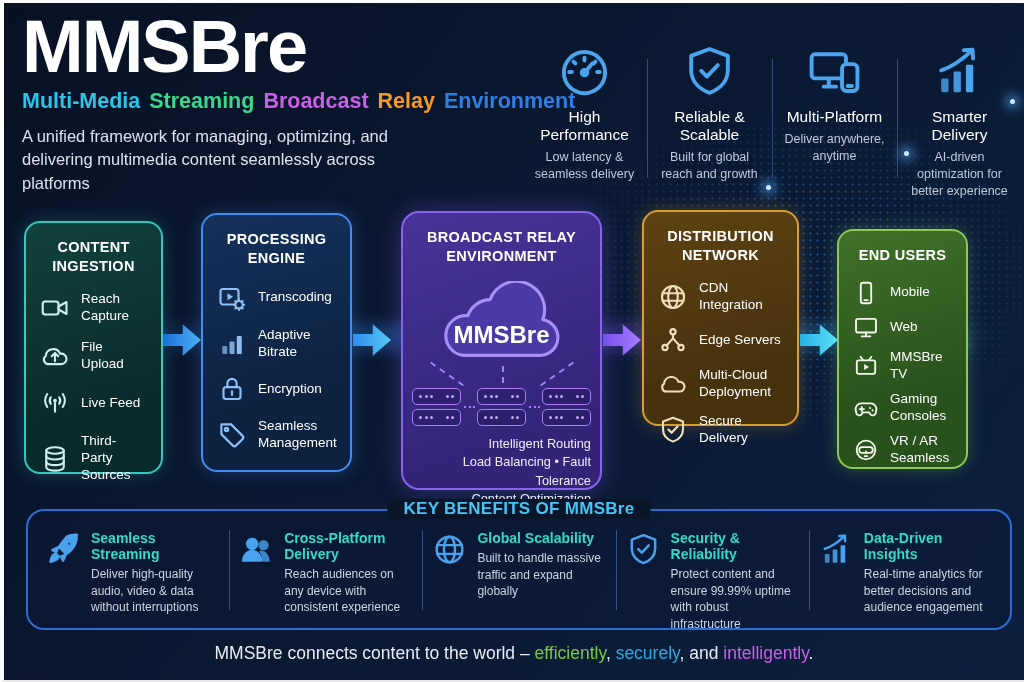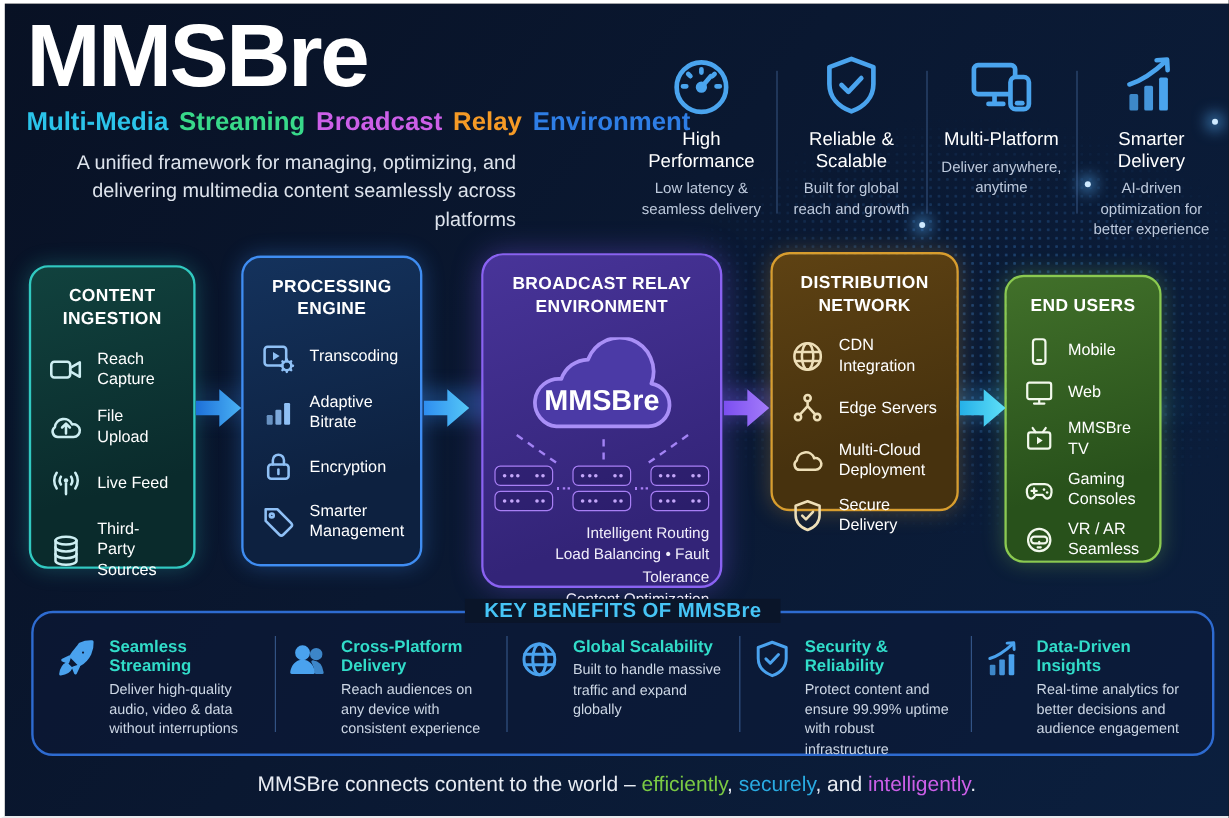--- a/index.html
+++ b/index.html
@@ -20,21 +20,21 @@
   .gd1{left:900px;top:148px}.gd2{left:1006px;top:96px}.gd3{left:874px;top:292px}
   .gd4{left:952px;top:338px}.gd5{left:762px;top:182px}
   .streak{position:absolute;left:0;right:0;top:320px;height:28px;pointer-events:none;
     background:linear-gradient(90deg,transparent 2%,rgba(55,145,255,.28) 38%,rgba(125,85,255,.28) 60%,rgba(55,200,255,.22) 82%,transparent 98%);
     filter:blur(7px);}
   
   .hero{position:absolute;left:18px;top:4px;width:480px;}
   .hero h1{margin:0;font-size:74px;font-weight:bold;letter-spacing:-2px;line-height:1.08;color:#fff;}
   .subtitle{display:flex;font-size:21.5px;font-weight:bold;margin-top:2px;white-space:nowrap;}
   .subtitle span{margin-right:9px;}
-  .desc{margin:11px 0 0;font-size:16.5px;color:#dde3ec;line-height:1.42;width:408px;text-align:right;}
+  .desc{margin:11px 0 0;font-size:16.5px;color:#dde3ec;line-height:1.42;width:408px;}
   
   .features{position:absolute;left:518px;top:34px;width:500px;display:flex;}
   .feature{flex:1;text-align:center;padding:0 6px;position:relative;}
   .feature + .feature::before{content:"";position:absolute;left:0;top:22px;bottom:22px;width:1px;
     background:rgba(110,160,230,.38);}
   .f-icon{display:flex;height:68px;align-items:center;justify-content:center;color:#4aa4ee;}
   .f-icon svg{width:55px;height:55px;}
   .f-title{font-size:15.5px;font-weight:normal;color:#fff;margin-top:3px;}
   .f-desc{font-size:12.5px;color:#bdc9dc;margin-top:5px;line-height:1.35;}
   
@@ -250,21 +250,21 @@
         </span>
       <span class="p-label">Encryption</span>
     </div>
     <div class="p-item">
       <span class="p-icon">
           <svg viewBox="0 0 24 24">
             <path d="M3.5 3.5h7.8l9.2 9.2a1.8 1.8 0 010 2.5l-5.3 5.3a1.8 1.8 0 01-2.5 0L3.5 11.3z"></path>
             <circle cx="7.6" cy="7.6" r="1.3"></circle>
           </svg>
         </span>
-      <span class="p-label">Smarter Management</span>
+      <span class="p-label">Seamless Management</span>
     </div>
   </section>
 
   <section class="pbox box3">
     <h2>BROADCAST RELAY ENVIRONMENT</h2>
     <div class="cloud">
       <svg viewBox="0 0 120 70">
           <path d="M28 62 h64 a15 15 0 0 0 2-29.8 A23 23 0 0 0 50 15.5 A20 20 0 0 0 31.5 29 A16.5 16.5 0 0 0 28 62 Z" fill="#4b3aa6" stroke="#a98ff7" stroke-width="2.6"></path>
         </svg>
       <span class="cloud-label">MMSBre</span>

